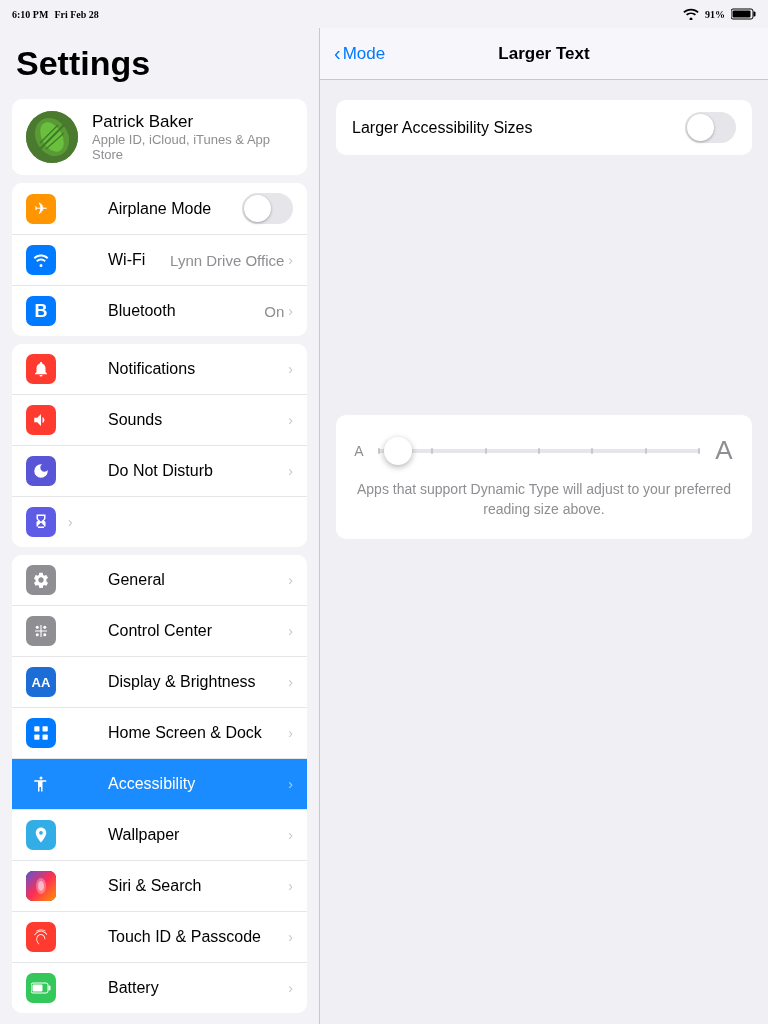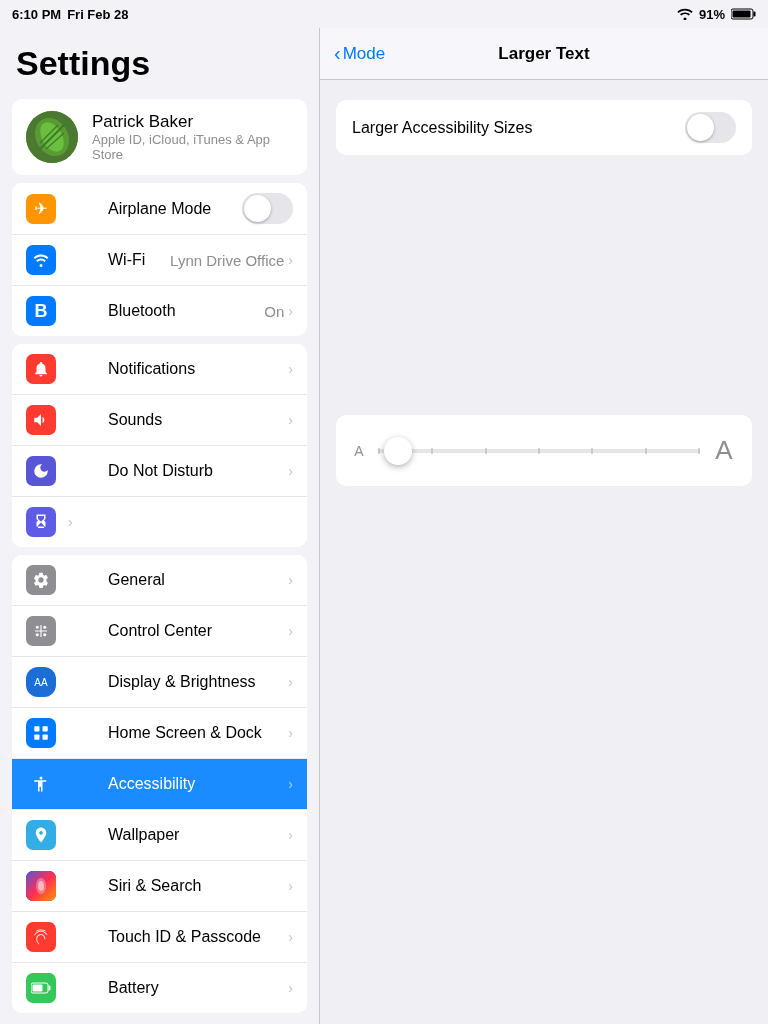--- a/index.html
+++ b/index.html
@@ -6,23 +6,24 @@
     body { font-family: -apple-system, 'Helvetica Neue', Arial, sans-serif; background: #f2f2f7; width: 768px; height: 1024px; overflow: hidden; display: flex; flex-direction: column; }
 
     
     .status-bar {
       height: 28px;
       background: #f2f2f7;
       display: flex;
       align-items: center;
       justify-content: space-between;
       padding: 0 12px;
-      font-size: 13px;
+      font-size: 10px;
       font-weight: 600;
       flex-shrink: 0;
+      font-family: Liberation Serif, serif;
     }
     .status-bar-left { display: flex; gap: 6px; }
     .status-bar-right { display: flex; align-items: center; gap: 6px; }
 
     
     .main-layout {
       display: flex;
       flex: 1;
       overflow: hidden;
     }
@@ -424,21 +425,21 @@
               <circle cx="17" cy="17" r="2"></circle>
               <line x1="12" y1="4" x2="12" y2="20" stroke="white" stroke-width="1.5"></line>
               <line x1="4" y1="12" x2="20" y2="12" stroke="white" stroke-width="1.5"></line>
             </svg>
         </div>
         <span class="row-label">Control Center</span>
         <span style="color:#c7c7cc;font-size:14px;">›</span>
       </div>
 
       <div class="settings-row">
-        <div class="row-icon" style="background: rgb(28, 109, 214); font-size: 10px; font-weight: 400; border-radius: 12px;">AA</div>
+        <div class="row-icon" style="background: rgb(28, 109, 214); font-size: 13px; font-weight: 700;">AA</div>
         <span class="row-label">Display &amp; Brightness</span>
         <span style="color:#c7c7cc;font-size:14px;">›</span>
       </div>
 
       <div class="settings-row">
         <div class="row-icon" style="background:#007aff;">
           <svg width="18" height="18" viewBox="0 0 24 24" fill="white">
               <rect x="3" y="3" width="7" height="7" rx="1"></rect>
               <rect x="14" y="3" width="7" height="7" rx="1"></rect>
               <rect x="3" y="14" width="7" height="7" rx="1"></rect>
@@ -546,17 +547,18 @@
               <div class="slider-tick"></div>
               <div class="slider-tick"></div>
               <div class="slider-tick"></div>
               <div class="slider-tick"></div>
               <div class="slider-tick"></div>
             </div>
             <div class="slider-thumb"></div>
           </div>
           <span class="slider-a-large" style="font-size:26px;">A</span>
         </div>
+        <div class="slider-desc">Apps that support Dynamic Type will adjust to your preferred reading size above.</div>
       </div>
     </div>
   </div>
 
 </div>
 
 </body></html>

